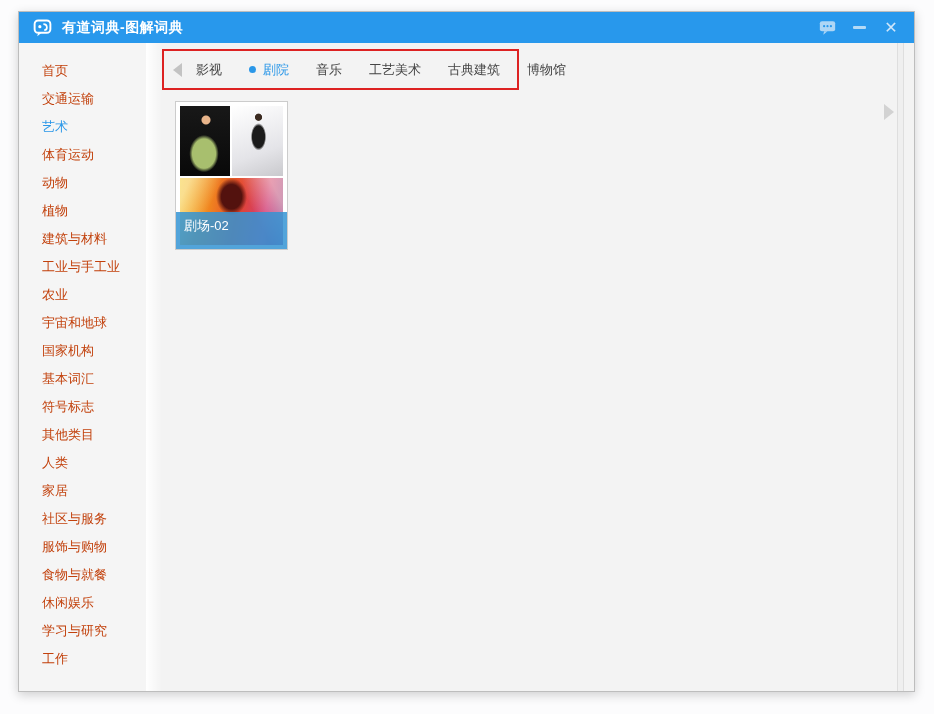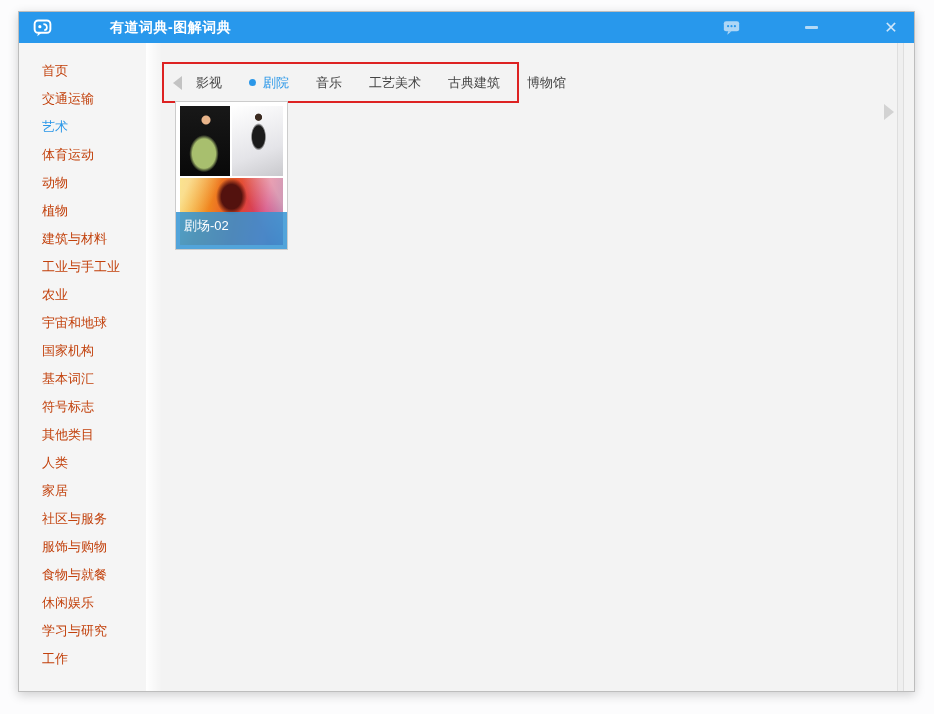--- a/index.html
+++ b/index.html
@@ -12,21 +12,21 @@
   
   .app-window{
     position:absolute;left:18px;top:11px;width:897px;height:681px;
     background:#f4f4f4;border:1px solid #bdbdbd;
     box-shadow:0 3px 10px rgba(0,0,0,0.18);
     box-sizing:border-box;display:flex;flex-direction:column;
   }
   
   .titlebar{
     height:31px;flex:0 0 31px;background:#2898ec;
-    display:flex;align-items:center;padding:0 10px 0 13px;gap:48px;
+    display:flex;align-items:center;padding:0 10px 0 13px;
   }
   .logo{width:21px;height:21px;flex:0 0 21px;}
   .title-text{
     color:#ffffff;font-size:14px;font-weight:bold;margin-left:9px;
     letter-spacing:0.5px;flex:1 1 auto;
   }
   .win-btn{
     width:26px;height:22px;display:flex;align-items:center;justify-content:center;
     margin-left:6px;cursor:pointer;
   }
@@ -53,21 +53,20 @@
     content:"";position:absolute;left:0;top:0;bottom:0;width:16px;
     background:linear-gradient(to right,#ffffff,rgba(255,255,255,0));
     pointer-events:none;
   }
   
   .tabbar{
     position:absolute;left:16px;top:6px;width:357px;height:41px;
     border:2px solid #dd2222;box-sizing:border-box;
     display:flex;align-items:center;padding-left:9px;
     background:transparent;
-    margin-top:13px;
   }
   .chev{width:0;height:0;border-style:solid;display:inline-block;}
   .chev-left{
     border-width:7px 9px 7px 0;border-color:transparent #c3c3c3 transparent transparent;
     margin-right:14px;cursor:pointer;
   }
   .chev-right{
     position:absolute;right:20px;top:61px;
     border-width:8px 0 8px 10px;border-color:transparent transparent transparent #d2d2d2;
     cursor:pointer;

